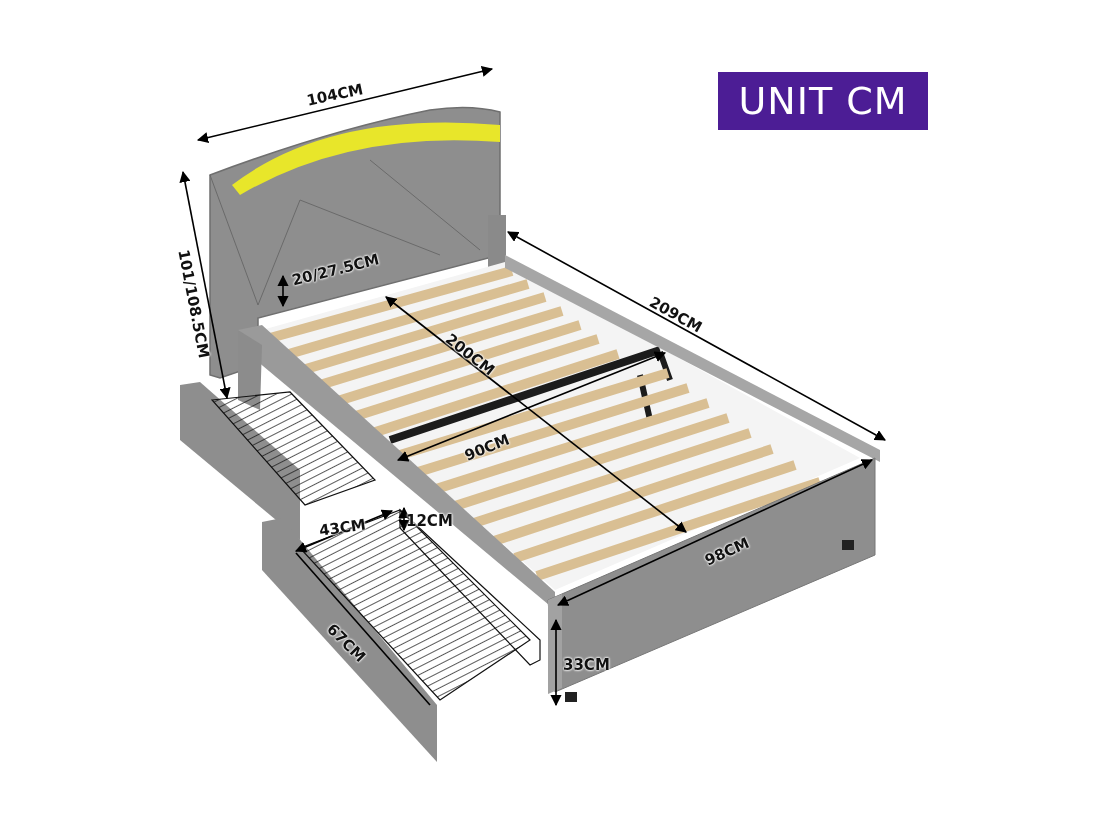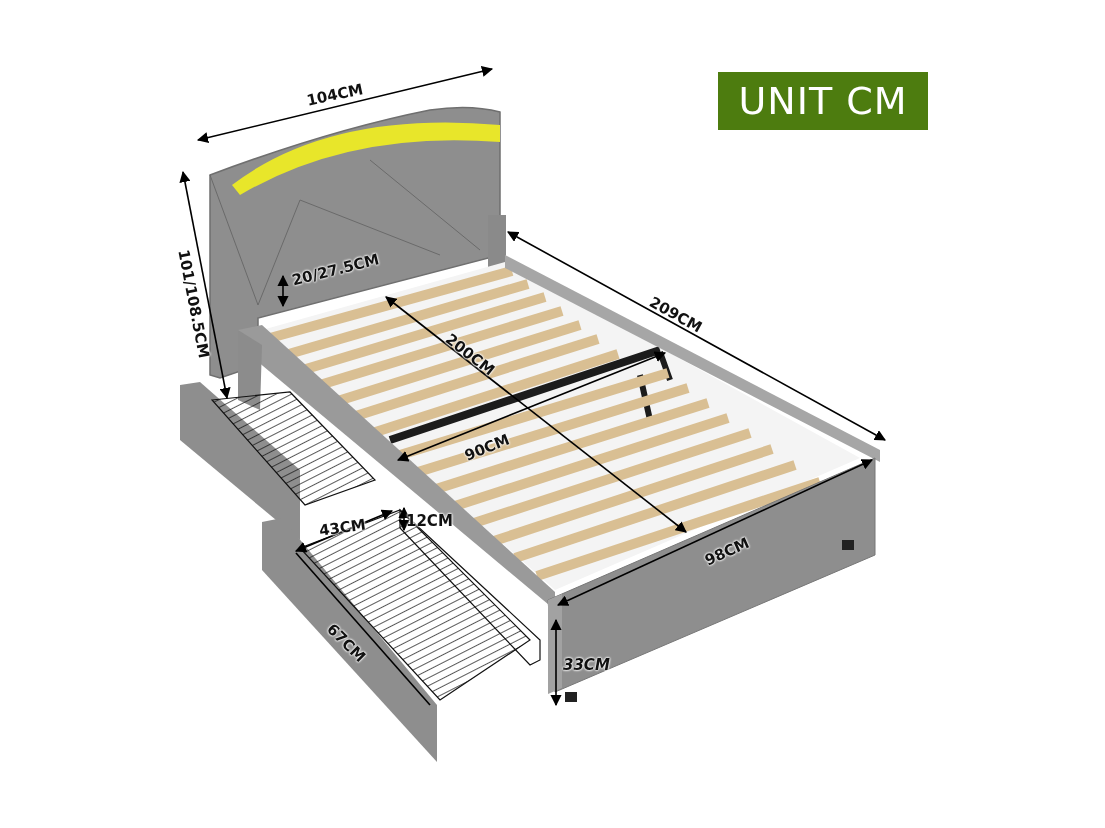--- a/index.html
+++ b/index.html
@@ -1,18 +1,18 @@
 <!DOCTYPE html>
 <html><head>
 <meta charset="utf-8">
 <style>
   html, body { margin: 0; padding: 0; background: #ffffff; }
   .canvas { position: relative; width: 1105px; height: 828px; overflow: hidden; background: #ffffff; font-family: "Liberation Sans", sans-serif; }
   svg { position: absolute; left: 0; top: 0; }
-  .unit-box { position: absolute; left: 718px; top: 72px; width: 210px; height: 58px; background: #4d7c0f; color: #ffffff; display: flex; align-items: center; justify-content: center; font-family: "DejaVu Sans", sans-serif; font-size: 38px; letter-spacing: 1px; }
+  .unit-box { position: absolute; left: 718px; top: 72px; width: 210px; height: 58px; background: #4c1d95; color: #ffffff; display: flex; align-items: center; justify-content: center; font-family: "DejaVu Sans", sans-serif; font-size: 38px; letter-spacing: 1px; }
   .dim { position: absolute; font-family: "DejaVu Sans", sans-serif; font-weight: bold; font-size: 15px; color: #111111; white-space: nowrap; transform-origin: left top; text-shadow: 0 0 2px #fff, 0 0 2px #fff, 0 0 3px #fff; }
 </style>
 </head>
 <body>
 
 <div class="canvas">
 
   <svg width="1105" height="828" viewBox="0 0 1105 828">
     <defs>
       <marker id="arr" viewBox="0 0 10 10" refX="9" refY="5" markerWidth="7" markerHeight="7" orient="auto-start-reverse">
@@ -98,17 +98,17 @@
 
   <div class="unit-box">UNIT CM</div>
 
   <div class="dim" style="left:305px; top:92px; transform: rotate(-12deg);">104CM</div>
   <div class="dim" style="left:192px; top:248px; transform: rotate(79deg);">101/108.5CM</div>
   <div class="dim" style="left:290px; top:272px; transform: rotate(-14deg);">20/27.5CM</div>
   <div class="dim" style="left:655px; top:293px; transform: rotate(29deg);">209CM</div>
   <div class="dim" style="left:453px; top:330px; transform: rotate(38deg);">200CM</div>
   <div class="dim" style="left:462px; top:448px; transform: rotate(-22deg);">90CM</div>
   <div class="dim" style="left:702px; top:553px; transform: rotate(-24deg);">98CM</div>
-  <div class="dim" style="left:563px; top:656px;font-style:italic;">33CM</div>
+  <div class="dim" style="left:563px; top:656px;">33CM</div>
   <div class="dim" style="left:318px; top:522px; transform: rotate(-8deg);">43CM</div>
   <div class="dim" style="left:406px; top:512px;">12CM</div>
   <div class="dim" style="left:336px; top:620px; transform: rotate(45deg);">67CM</div>
 </div>
 
 </body></html>

